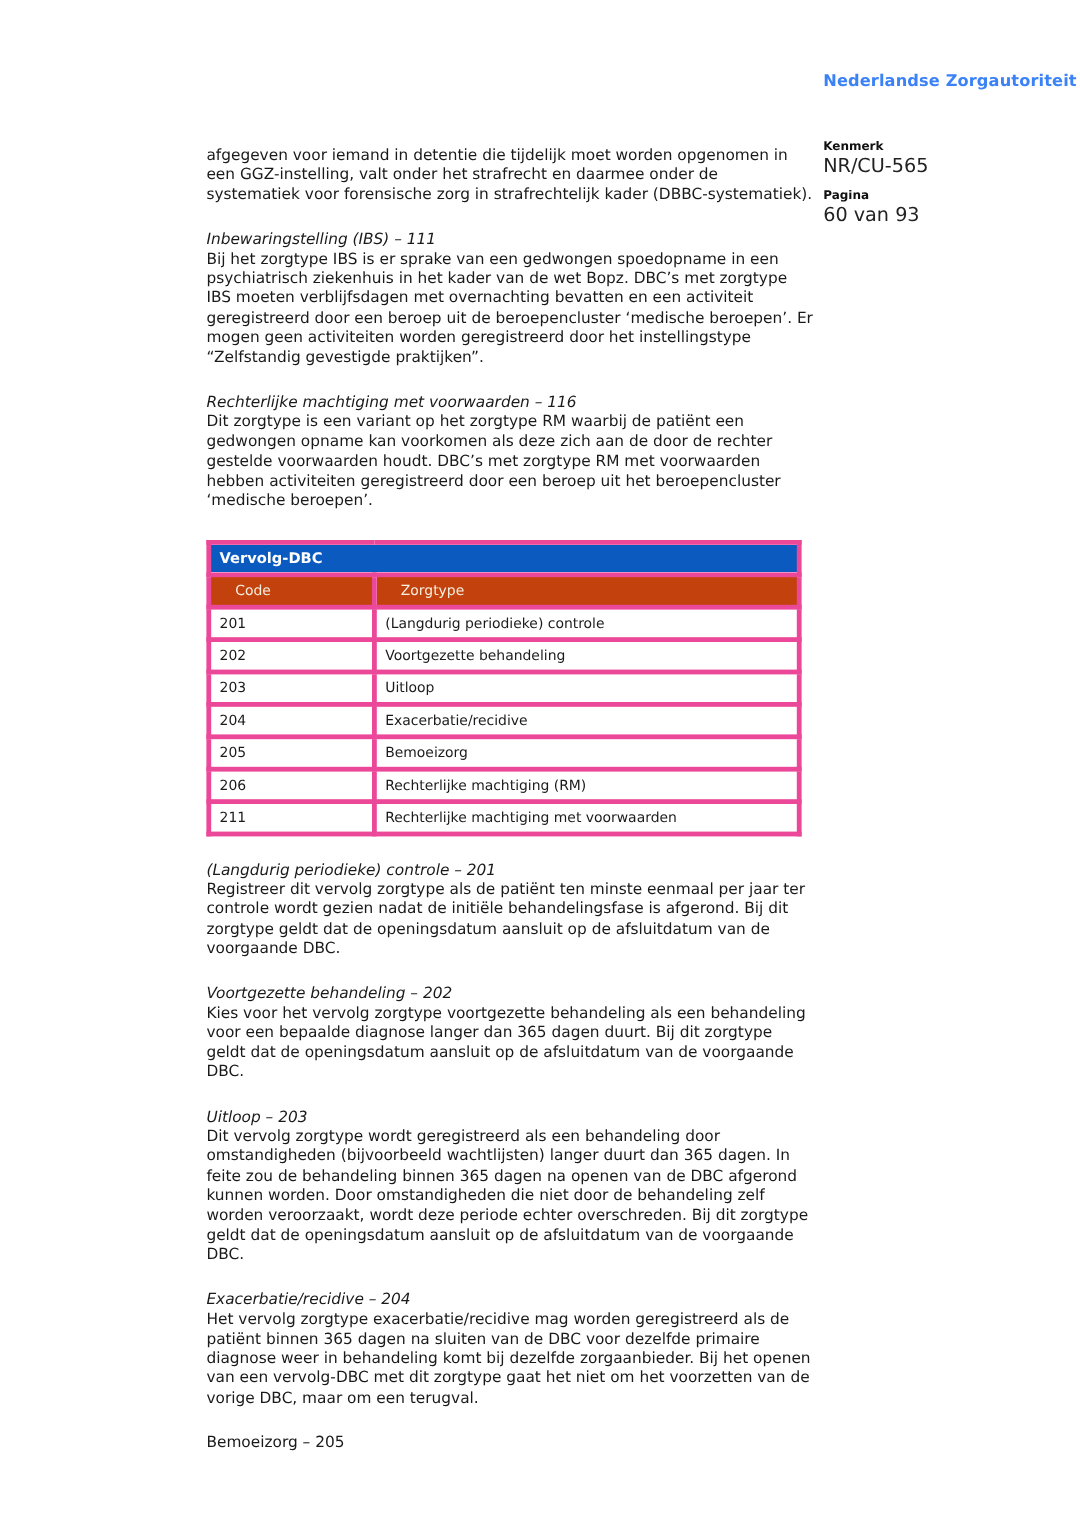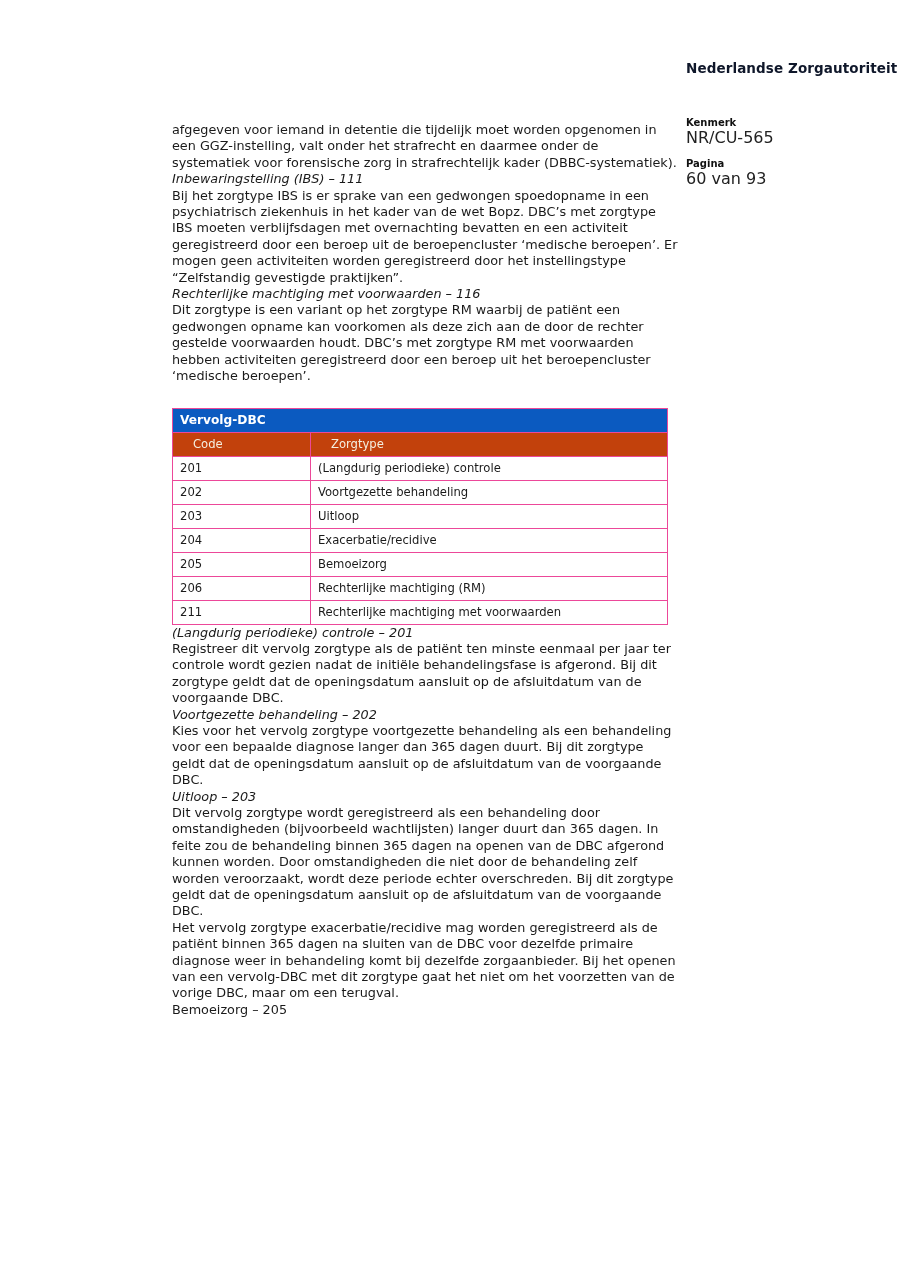--- a/index.html
+++ b/index.html
@@ -9,47 +9,47 @@
     font-family: "DejaVu Sans", "Liberation Sans", sans-serif;
     color: #1a1a1a;
     position: relative;
     -webkit-font-smoothing: antialiased;
   }
   .page { position: absolute; inset: 0; }
 
   
   .brand {
     position: absolute; left: 686px; top: 60px;
-    font-size: 13.5px; font-weight: bold; color: #0f172a;
+    font-size: 13.5px; font-weight: bold; color: #3b82f6;
     letter-spacing: 0.1px; white-space: nowrap;
   }
   .meta { position: absolute; left: 686px; top: 116px; width: 170px; }
   .meta-group { margin-bottom: 12px; }
   .meta-label { font-size: 10px; font-weight: bold; color: #111; line-height: 14px; }
   .meta-value { font-size: 16px; color: #222; line-height: 15px; }
 
   
   .main {
     position: absolute; left: 172px; top: 122px; width: 507px;
     font-size: 12.8px; line-height: 16.4px;
   }
   .para { margin: 0; }
-  .section { }
+  .section { margin-top: 21px; }
   .sec-heading { font-style: italic; }
   .sec-heading.upright { font-style: normal; }
 
   
   .doc-table {
     border-collapse: collapse;
     width: 496px;
     margin-top: 23px;
     table-layout: fixed;
   }
   .doc-table td, .doc-table th {
-    border: 1px solid #ec4899;
+    border: 4px solid #ec4899;
     padding: 2px 7px;
     font-size: 11.6px;
     line-height: 14px;
     height: 19px;
     text-align: left;
     vertical-align: middle;
     font-weight: normal;
     overflow: hidden;
     white-space: nowrap;
   }
@@ -147,20 +147,21 @@
       <div class="sec-heading">Voortgezette behandeling – 202</div>
       <p class="para">Kies voor het vervolg zorgtype voortgezette behandeling als een behandeling voor een bepaalde diagnose langer dan 365 dagen duurt. Bij dit zorgtype geldt dat de openingsdatum aansluit op de afsluitdatum van de voorgaande DBC.</p>
     </div>
 
     <div class="section">
       <div class="sec-heading">Uitloop – 203</div>
       <p class="para">Dit vervolg zorgtype wordt geregistreerd als een behandeling door omstandigheden (bijvoorbeeld wachtlijsten) langer duurt dan 365 dagen. In feite zou de behandeling binnen 365 dagen na openen van de DBC afgerond kunnen worden. Door omstandigheden die niet door de behandeling zelf worden veroorzaakt, wordt deze periode echter overschreden. Bij dit zorgtype geldt dat de openingsdatum aansluit op de afsluitdatum van de voorgaande DBC.</p>
     </div>
 
     <div class="section">
+      <div class="sec-heading">Exacerbatie/recidive – 204</div>
       <p class="para">Het vervolg zorgtype exacerbatie/recidive mag worden geregistreerd als de patiënt binnen 365 dagen na sluiten van de DBC voor dezelfde primaire diagnose weer in behandeling komt bij dezelfde zorgaanbieder. Bij het openen van een vervolg-DBC met dit zorgtype gaat het niet om het voorzetten van de vorige DBC, maar om een terugval.</p>
     </div>
 
     <div class="section">
       <div class="sec-heading upright">Bemoeizorg – 205</div>
     </div>
 
   </div>
 </div>
 

